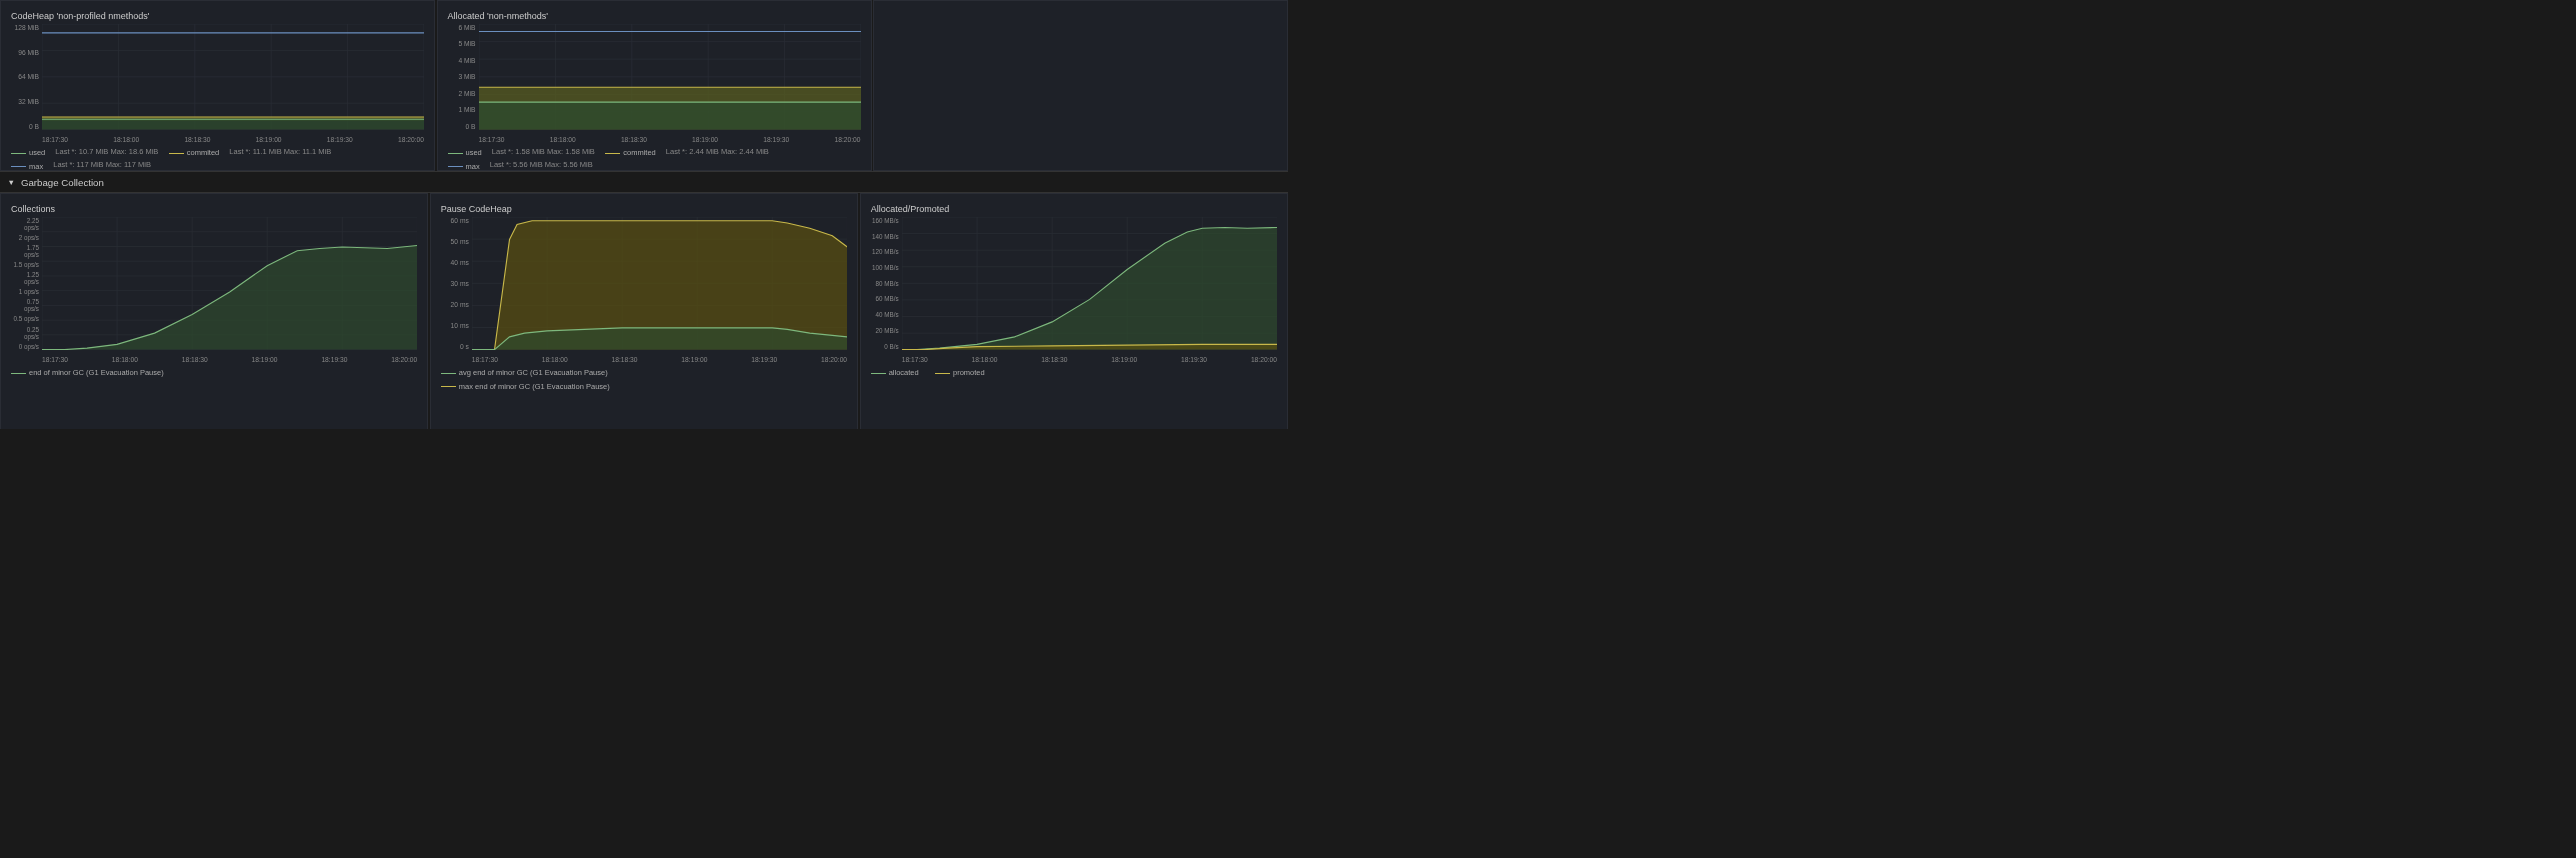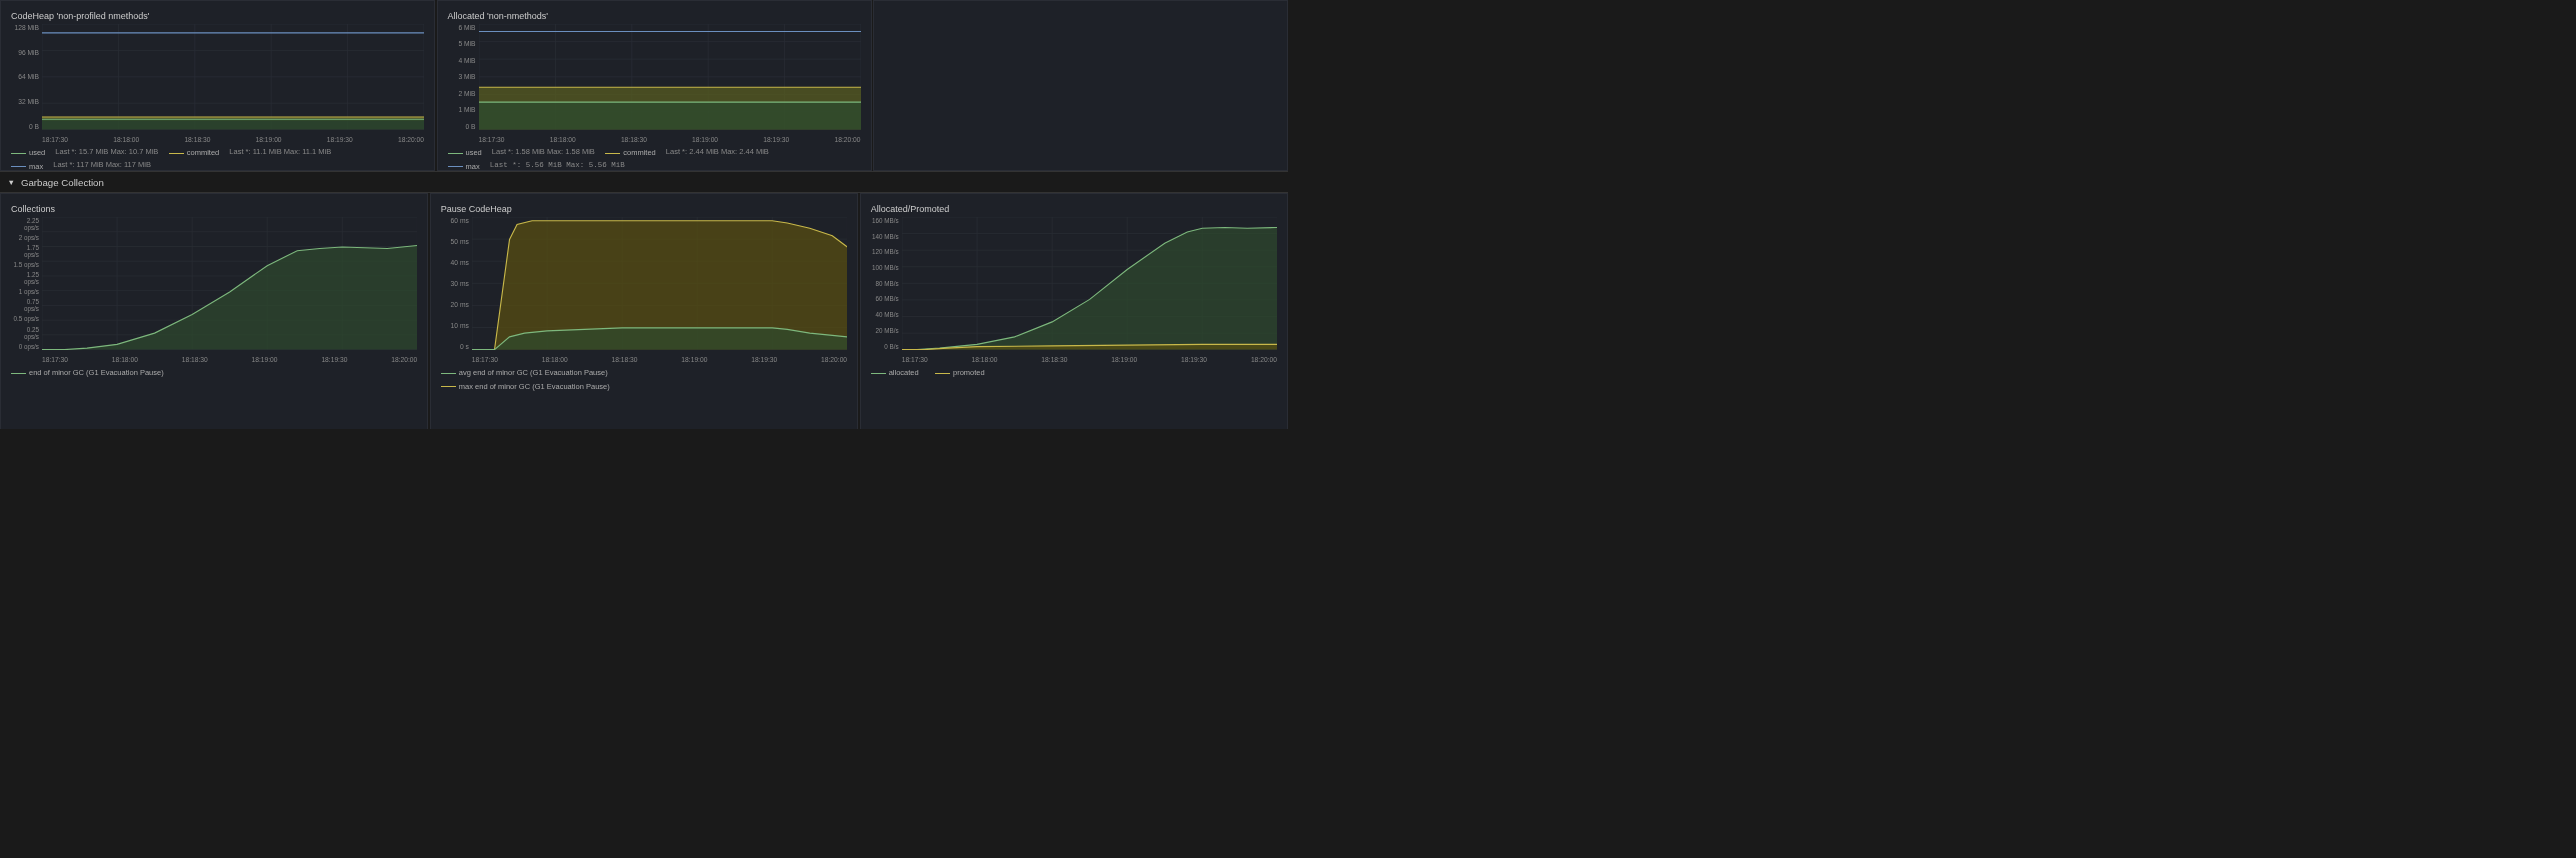--- a/index.html
+++ b/index.html
@@ -162,21 +162,21 @@
         <span>18:19:30</span>
         <span>18:20:00</span>
       </div>
     </div>
     <div class="legend">
       <div>
         <span class="legend-item">
             <span class="legend-line" style="background:#7db87d;"></span>
             <span>used</span>
           </span>
-        <span style="color:#888; font-size:7.5px;">Last *: 15.7 MiB  Max: 10.7 MiB</span>
+        <span style="color:#888; font-size:7.5px;">Last *: 10.7 MiB  Max: 18.6 MiB</span>
         &nbsp;&nbsp;&nbsp;
         <span class="legend-item">
             <span class="legend-line" style="background:#c8b84a;"></span>
             <span>commited</span>
           </span>
         <span style="color:#888; font-size:7.5px;">Last *: 11.1 MiB  Max: 11.1 MiB</span>
       </div>
       <div>
         <span class="legend-item">
             <span class="legend-line" style="background:#6b8fbf;"></span>
@@ -245,21 +245,21 @@
             <span class="legend-line" style="background:#c8b84a;"></span>
             <span>commited</span>
           </span>
         <span style="color:#888; font-size:7.5px;">Last *: 2.44 MiB  Max: 2.44 MiB</span>
       </div>
       <div>
         <span class="legend-item">
             <span class="legend-line" style="background:#6b8fbf;"></span>
             <span>max</span>
           </span>
-        <span style="color:#888; font-size:7.5px;font-family:Liberation Mono, monospace;">Last *: 5.56 MiB  Max: 5.56 MiB</span>
+        <span style="color:#888; font-size:7.5px;">Last *: 5.56 MiB  Max: 5.56 MiB</span>
       </div>
     </div>
   </div>
 
   <div style="flex:1; background:#1e2128; border:0.7px solid #2a2d35; margin-left:1.5px;"></div>
 </div>
 
 <div class="gc-section-header">
   <span class="chevron">▼</span>
   <span>Garbage Collection</span>

